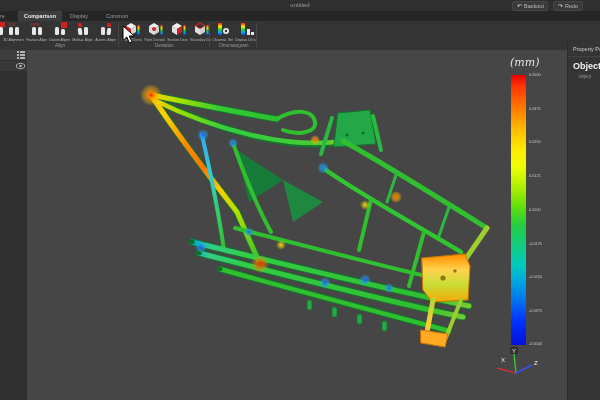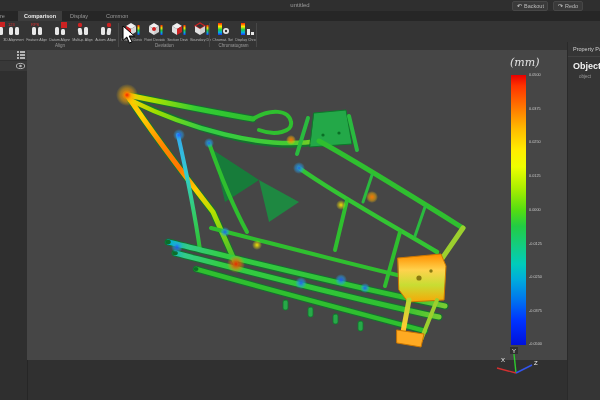--- a/index.html
+++ b/index.html
@@ -23,21 +23,21 @@
   .tool-label{display:block;font-size:4px;color:#b5b5b5;white-space:nowrap;overflow:hidden;width:23px;margin-top:1px;transform:scale(.9);transform-origin:center top;}
   .group-label{position:absolute;top:22px;height:7px;line-height:6px;font-size:4.5px;color:#9a9a9a;text-align:center;}
   .group-div{position:absolute;top:2px;width:1px;height:24px;background:#474747;}
   
   #sidebar{position:absolute;left:0;top:50px;width:27px;height:350px;background:#2f2f2f;border-right:1px solid #262626;}
   .side-row{position:absolute;left:0;width:27px;height:10px;}
   .side-row.r1{top:0;background:#3e3e3e;}
   .side-row.r2{top:11px;background:#383838;}
   .side-row svg{position:absolute;right:2px;top:1px;}
   
-  #viewport{position:absolute;left:27px;top:50px;width:540px;height:310px;background:#464646;}
+  #viewport{position:absolute;left:27px;top:50px;width:540px;height:350px;background:#464646;padding-left:24px;}
   
   #cb-unit{position:absolute;left:483px;top:6px;font-family:"DejaVu Serif","Liberation Serif",serif;
            font-style:italic;font-size:11px;color:#e2e2e2;}
   #colorbar{position:absolute;left:484px;top:25px;width:15px;height:270px;
     background:linear-gradient(to bottom,
       #e80000 0%,#ff3300 4%,#ff7700 12%,#ffbb00 20%,#ffee00 28%,#eeff00 34%,
       #aaee00 42%,#55dd11 50%,#22cc44 56%,#11cc88 64%,#00ccbb 70%,#00aadd 76%,
       #0077ee 83%,#0033ff 91%,#0011dd 100%);}
   .cb-tick{position:absolute;left:502px;font-size:4px;color:#c8c8c8;white-space:nowrap;transform:scale(.95);transform-origin:left center;}
   

